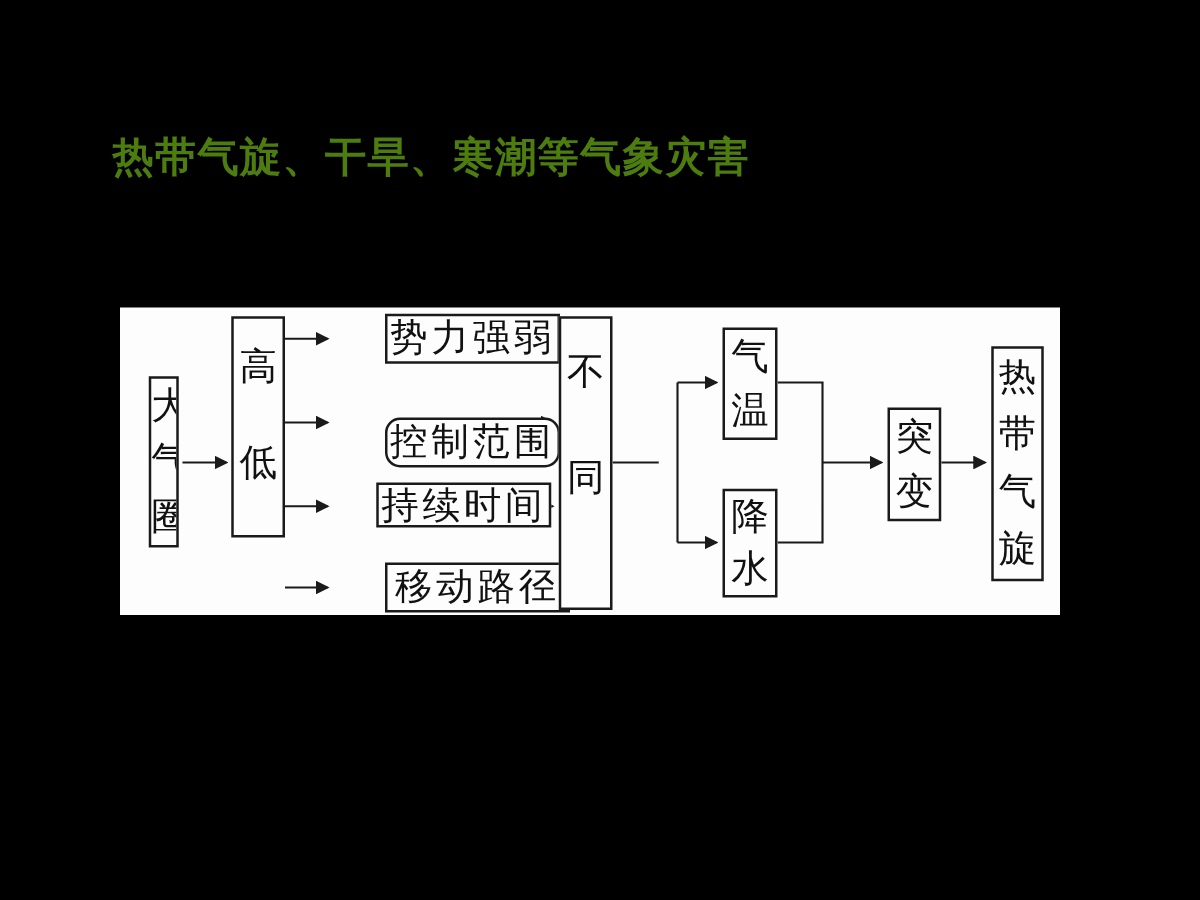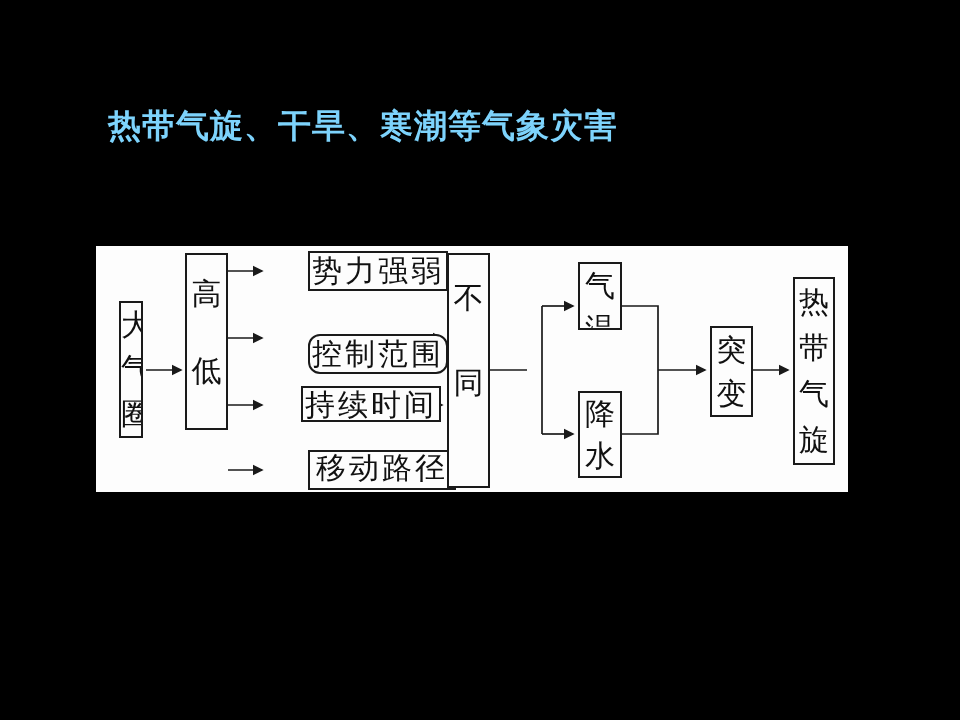--- a/index.html
+++ b/index.html
@@ -2,22 +2,22 @@
 <html><head>
 <meta charset="utf-8">
 <style>
   html,body{margin:0;padding:0;}
   body{
     width:960px;height:720px;position:relative;overflow:hidden;
     background:#000;
     font-family:"Liberation Serif","DejaVu Serif",serif;
   }
   .slide-title{
-    position:absolute;left:108px;top:104px;
-    color:#7dd3fc;font-size:33px;font-weight:bold;letter-spacing:1px;
+    position:absolute;left:90px;top:104px;
+    color:#4d7c0f;font-size:33px;font-weight:bold;letter-spacing:1px;
     white-space:nowrap;
   }
   .panel{
     position:absolute;left:96px;top:246px;width:752px;height:246px;
     background:#fdfdfd;
   }
   .connectors{position:absolute;left:0;top:0;width:752px;height:246px;}
   .connectors line,.connectors polyline{stroke:#1a1a1a;stroke-width:1.7;fill:none;}
   .node{
     position:absolute;box-sizing:border-box;
@@ -61,25 +61,25 @@
   <div class="node v" style="left:23px;top:55px;width:24px;height:137px;line-height:44.3px;">大气圈</div>
 
   <div class="node v" style="left:89px;top:7px;width:43px;height:177px;line-height:77px;">高低压</div>
 
   <div class="node h" style="left:171px;top:5px;width:140px;height:40px;line-height:36px;">势力强弱</div>
 
   <div class="node h" style="left:171px;top:88px;width:140px;height:40px;line-height:36px;border-radius:12px;">控制范围</div>
 
   <div class="node h" style="left:164px;top:140px;width:140px;height:36px;line-height:34px;">持续时间</div>
 
-  <div class="node h" style="left:171px;top:204px;width:148px;height:40px;line-height:36px;font-family:Liberation Mono, monospace;">移动路径</div>
+  <div class="node h" style="left:171px;top:204px;width:148px;height:40px;line-height:36px;">移动路径</div>
 
   <div class="node v" style="left:351px;top:7px;width:43px;height:235px;line-height:85px;">不同</div>
 
-  <div class="node v" style="left:482px;top:16px;width:44px;height:68px;line-height:43px;">气温</div>
+  <div class="node v" style="left:482px;top:16px;width:44px;height:90px;line-height:43px;">气温</div>
 
   <div class="node v" style="left:482px;top:145px;width:44px;height:87px;line-height:41.5px;">降水</div>
 
   <div class="node v" style="left:614px;top:80px;width:43px;height:91px;line-height:43.5px;">突变</div>
 
   <div class="node v" style="left:697px;top:31px;width:42px;height:188px;line-height:46px;">热带气旋</div>
 
 </div>
 
 </body></html>

